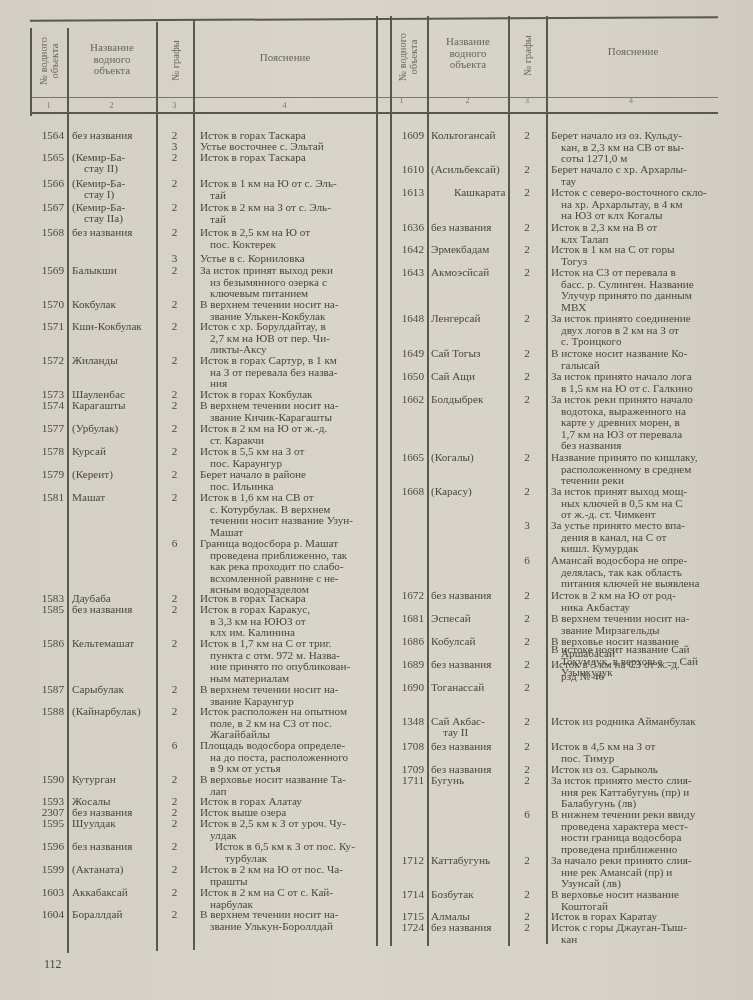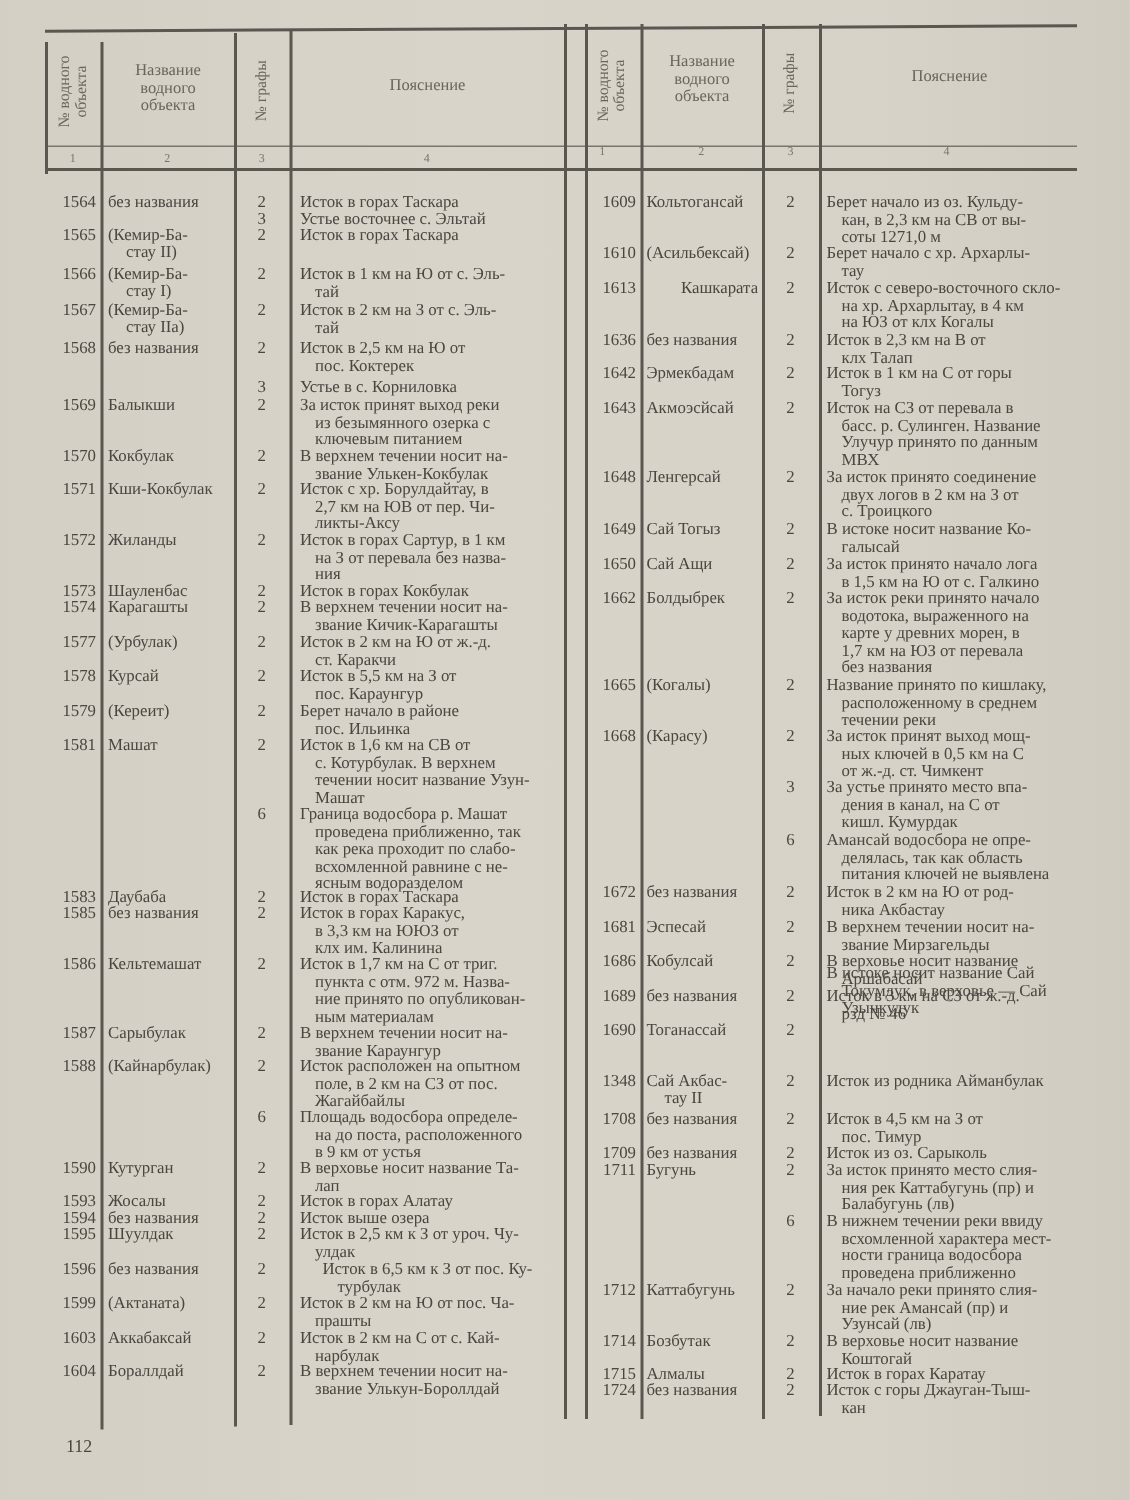--- a/index.html
+++ b/index.html
@@ -238,21 +238,21 @@
       <div class="cell note" style="left:200px;top:774px;width:175px;">
         <span style="display: block;">В верховье носит название Та-</span>
         <span style="display: block; padding-left: 10px;">лап</span>
       </div>
       <div class="cell num" style="left:30px;top:796px;width:34px;">1593</div>
       <div class="cell " style="left:72px;top:796px;">Жосалы</div>
       <div class="cell g" style="left:156px;top:796px;width:37px;">2</div>
       <div class="cell note" style="left:200px;top:796px;width:175px;">
         <span style="display: block;">Исток в горах Алатау</span>
       </div>
-      <div class="cell num" style="left:30px;top:807px;width:34px;">1594</div>
+      <div class="cell num" style="left:30px;top:807px;width:34px;">2307</div>
       <div class="cell " style="left:72px;top:807px;">без названия</div>
       <div class="cell g" style="left:156px;top:807px;width:37px;">2</div>
       <div class="cell note" style="left:200px;top:807px;width:175px;">
         <span style="display: block;">Исток выше озера</span>
       </div>
       <div class="cell num" style="left:30px;top:818px;width:34px;">1595</div>
       <div class="cell " style="left:72px;top:818px;">Шуулдак</div>
       <div class="cell g" style="left:156px;top:818px;width:37px;">2</div>
       <div class="cell note" style="left:200px;top:818px;width:175px;">
         <span style="display: block;">Исток в 2,5 км к З от уроч. Чу-</span>
@@ -454,21 +454,21 @@
       <div class="cell " style="left:431px;top:775px;">Бугунь</div>
       <div class="cell g" style="left:508px;top:775px;width:38px;">2</div>
       <div class="cell note" style="left:551px;top:775px;width:170px;">
         <span style="display: block;">За исток принято место слия-</span>
         <span style="display: block; padding-left: 10px;">ния рек Каттабугунь (пр) и</span>
         <span style="display: block; padding-left: 10px;">Балабугунь (лв)</span>
       </div>
       <div class="cell g" style="left:508px;top:809px;width:38px;">6</div>
       <div class="cell note" style="left:551px;top:809px;width:170px;">
         <span style="display: block;">В нижнем течении реки ввиду</span>
-        <span style="display: block; padding-left: 10px;">всхомленной характера мест-</span>
+        <span style="display: block; padding-left: 10px;">проведена характера мест-</span>
         <span style="display: block; padding-left: 10px;">ности граница водосбора</span>
         <span style="display: block; padding-left: 10px;">проведена приближенно</span>
       </div>
       <div class="cell num" style="left:388px;top:855px;width:36px;">1712</div>
       <div class="cell " style="left:431px;top:855px;">Каттабугунь</div>
       <div class="cell g" style="left:508px;top:855px;width:38px;">2</div>
       <div class="cell note" style="left:551px;top:855px;width:170px;">
         <span style="display: block;">За начало реки принято слия-</span>
         <span style="display: block; padding-left: 10px;">ние рек Амансай (пр) и</span>
         <span style="display: block; padding-left: 10px;">Узунсай (лв)</span>

